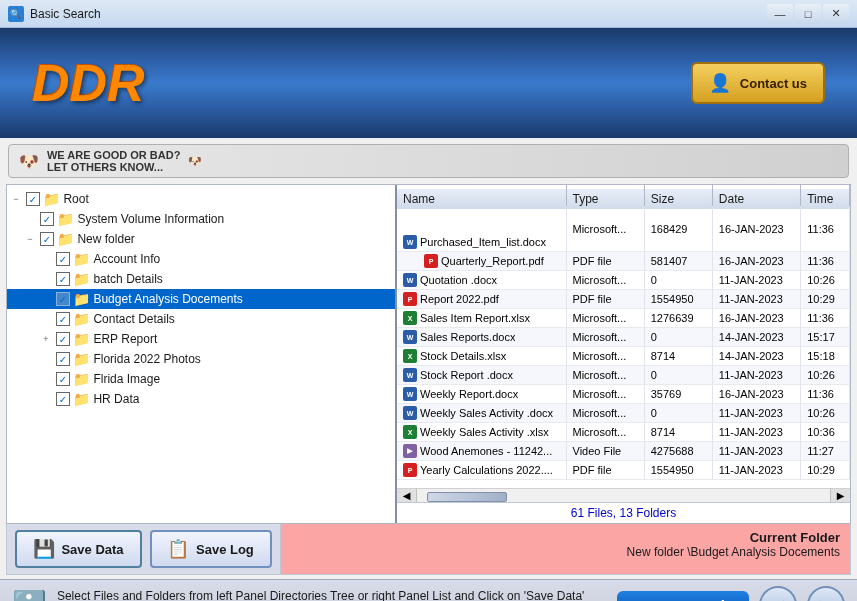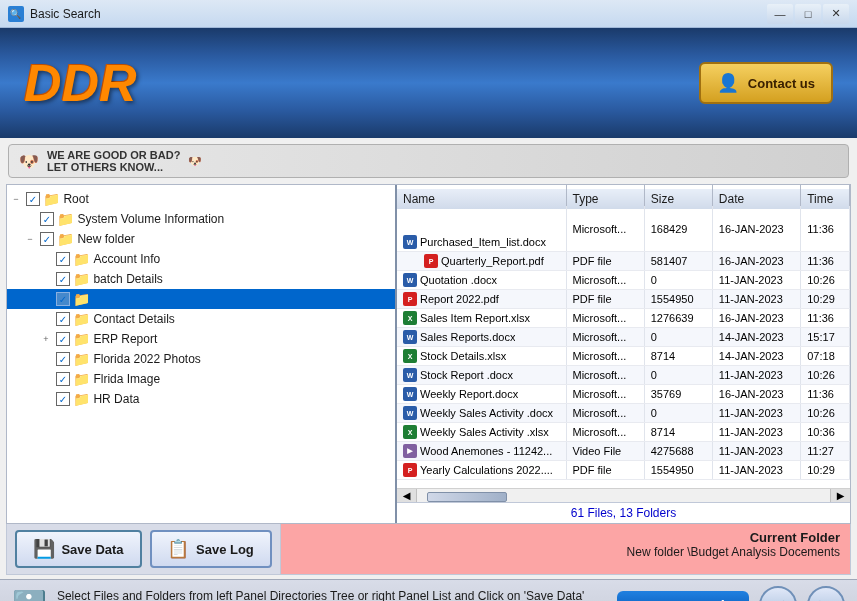--- a/index.html
+++ b/index.html
@@ -20,21 +20,21 @@
     .title-bar-controls { display: flex; gap: 2px; }
     .title-bar-btn { width: 26px; height: 20px; border: none; background: linear-gradient(to bottom, #e8f0f8, #c8d8ec); cursor: pointer; display: flex; align-items: center; justify-content: center; font-size: 11px; color: #333; border-radius: 2px; }
 
     
     .header {
       background: linear-gradient(to bottom, #1a3a6a, #2a5aa0, #3a7acc, #2a5aa0, #1a3a6a);
       height: 110px;
       display: flex;
       align-items: center;
       justify-content: space-between;
-      padding: 0 24px;
+      padding: 0 32px;
       position: relative;
     }
     .header-left { display: flex; flex-direction: column; }
     .ddr-logo { font-size: 52px; font-weight: bold; color: #ff8800; font-style: italic; text-shadow: 2px 2px 4px rgba(0,0,0,0.5), -1px -1px 0 #cc5500; line-height: 1; }
     .fat-recovery { font-size: 22px; color: #ffffff; font-weight: bold; margin-top: 4px; text-shadow: 1px 1px 3px rgba(0,0,0,0.5); }
     .contact-btn {
       background: linear-gradient(to bottom, #f5d060, #d4a020);
       border: 2px solid #a07010;
       border-radius: 6px;
       padding: 8px 16px;
@@ -271,20 +271,21 @@
       <span class="expand-btn"></span>
       <div class="checkbox checked"></div>
       <span class="folder-icon">📁</span>
       <span class="item-label">batch Details</span>
     </div>
 
     <div class="tree-item indent-2 selected">
       <span class="expand-btn"></span>
       <div class="checkbox checked" style="border-color:#8ab0e0;background:#4488cc;"></div>
       <span class="folder-icon">📁</span>
+      <span class="item-label">Budget Analysis Docements</span>
     </div>
 
     <div class="tree-item indent-2">
       <span class="expand-btn"></span>
       <div class="checkbox checked"></div>
       <span class="folder-icon">📁</span>
       <span class="item-label">Contact Details</span>
     </div>
 
     <div class="tree-item indent-2">
@@ -404,21 +405,21 @@
             <tr>
               <td style="max-width: 170px;">
                 <div style="display:flex;align-items:center;gap:3px;">
     <span style="width:14px;height:14px;background:#1e7e34;color:white;font-size:7px;font-weight:bold;display:inline-flex;align-items:center;justify-content:center;border-radius:2px;flex-shrink:0;">X</span>
     <span style="overflow:hidden;text-overflow:ellipsis;white-space:nowrap;">Stock Details.xlsx</span>
   </div>
               </td>
               <td>Microsoft...</td>
               <td>8714</td>
               <td>14-JAN-2023</td>
-              <td>07:18</td>
+              <td>15:18</td>
             </tr>
             <tr>
               <td style="max-width: 170px;">
                 <div style="display:flex;align-items:center;gap:3px;">
     <span style="width:14px;height:14px;background:#2a5ca8;color:white;font-size:7px;font-weight:bold;display:inline-flex;align-items:center;justify-content:center;border-radius:2px;flex-shrink:0;">W</span>
     <span style="overflow:hidden;text-overflow:ellipsis;white-space:nowrap;">Stock Report .docx</span>
   </div>
               </td>
               <td>Microsoft...</td>
               <td>0</td>

